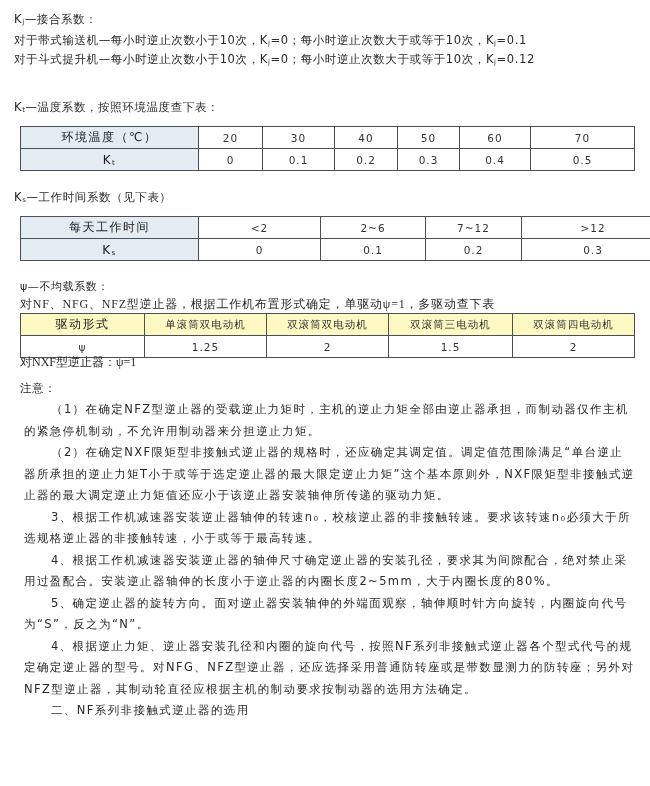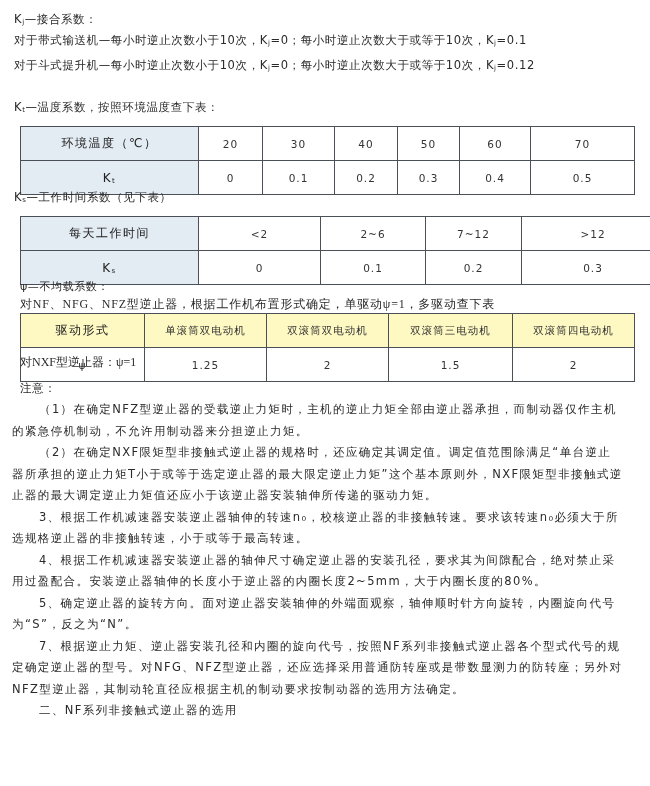--- a/index.html
+++ b/index.html
@@ -9,34 +9,34 @@
       color: #2a2a2a; font-size: 11.5px; position: relative;
     }
     .abs { position: absolute; white-space: nowrap; }
     .line { letter-spacing: 0.6px; }
     sub { font-size: 7px; vertical-align: -1px; }
     table.tbl {
       position: absolute; border-collapse: collapse;
       border: 1.5px solid #3a3f48; font-size: 10.5px; color: #333;
     }
     table.tbl td {
-      border: 1px solid #4a4f58; text-align: center; padding: 7px; height: 19px;
+      border: 1px solid #4a4f58; text-align: center; padding: 1px; height: 19px;
       letter-spacing: 1px;
     }
     table.tbl td.hd { background: #e3ebf3; font-size: 12px; letter-spacing: 1.5px; color: #222; }
     table.tbl tr.hdrow td { background: #fef9c3; }
-    .para { position: absolute; left: 12px; width: 612px; line-height: 21.5px; letter-spacing: 1.4px; font-size: 11.5px; white-space: normal; }
+    .para { position: absolute; left: 24px; width: 612px; line-height: 21.5px; letter-spacing: 1.4px; font-size: 11.5px; white-space: normal; }
     .indent { text-indent: 27px; }
   </style>
 </head>
 <body>
 
 <div class="abs line" style="left:14px;top:12px;"><span>K</span><sub>j</sub><span>—接合系数：</span></div>
 <div class="abs line" style="left:14px;top:33px;"><span>对于带式输送机—每小时逆止次数小于10次，K</span><sub>j</sub><span>=0；每小时逆止次数大于或等于10次，K</span><sub>j</sub><span>=0.1</span></div>
-<div class="abs line" style="left:14px;top:58px;"><span>对于斗式提升机—每小时逆止次数小于10次，K</span><sub>j</sub><span>=0；每小时逆止次数大于或等于10次，K</span><sub>j</sub><span>=0.12</span></div>
+<div class="abs line" style="left:14px;top:52px;"><span>对于斗式提升机—每小时逆止次数小于10次，K</span><sub>j</sub><span>=0；每小时逆止次数大于或等于10次，K</span><sub>j</sub><span>=0.12</span></div>
 
 <div class="abs line" style="left:14px;top:100px;"><span>K</span><sub>t</sub><span>—温度系数，按照环境温度查下表：</span></div>
 <table class="tbl" style="left:20px;top:126px;width:615px;">
   <colgroup>
       <col style="width:178px">
       <col style="width:64px">
       <col style="width:72px">
       <col style="width:63px">
       <col style="width:62px">
       <col style="width:71px">
@@ -120,16 +120,16 @@
   </table>
 <div class="abs" style="left:20px;top:354px;font-family:'Liberation Serif','DejaVu Serif',serif;font-size:12px;">对NXF型逆止器：ψ=1</div>
 
 <div class="abs line" style="left:20px;top:381px;">注意：</div>
 <div class="para" style="top:399px;">
   <div class="indent">（1）在确定NFZ型逆止器的受载逆止力矩时，主机的逆止力矩全部由逆止器承担，而制动器仅作主机的紧急停机制动，不允许用制动器来分担逆止力矩。</div>
   <div class="indent">（2）在确定NXF限矩型非接触式逆止器的规格时，还应确定其调定值。调定值范围除满足“单台逆止器所承担的逆止力矩T小于或等于选定逆止器的最大限定逆止力矩”这个基本原则外，NXF限矩型非接触式逆止器的最大调定逆止力矩值还应小于该逆止器安装轴伸所传递的驱动力矩。</div>
   <div class="indent">3、根据工作机减速器安装逆止器轴伸的转速n₀，校核逆止器的非接触转速。要求该转速n₀必须大于所选规格逆止器的非接触转速，小于或等于最高转速。</div>
   <div class="indent">4、根据工作机减速器安装逆止器的轴伸尺寸确定逆止器的安装孔径，要求其为间隙配合，绝对禁止采用过盈配合。安装逆止器轴伸的长度小于逆止器的内圈长度2~5mm，大于内圈长度的80%。</div>
   <div class="indent">5、确定逆止器的旋转方向。面对逆止器安装轴伸的外端面观察，轴伸顺时针方向旋转，内圈旋向代号为“S”，反之为“N”。</div>
-  <div class="indent">7、根据逆止力矩、逆止器安装孔径和内圈的旋向代号，按照NF系列非接触式逆止器各个型式代号的规定确定逆止器的型号。对NFG、NFZ型逆止器，还应选择采用普通防转座或是带数显测力的防转座；另外对NFZ型逆止器，其制动轮直径应根据主机的制动要求按制动器的选用方法确定。</div>
+  <div class="indent">4、根据逆止力矩、逆止器安装孔径和内圈的旋向代号，按照NF系列非接触式逆止器各个型式代号的规定确定逆止器的型号。对NFG、NFZ型逆止器，还应选择采用普通防转座或是带数显测力的防转座；另外对NFZ型逆止器，其制动轮直径应根据主机的制动要求按制动器的选用方法确定。</div>
   <div class="indent">二、NF系列非接触式逆止器的选用</div>
 
 </div>
 
 </body></html>

